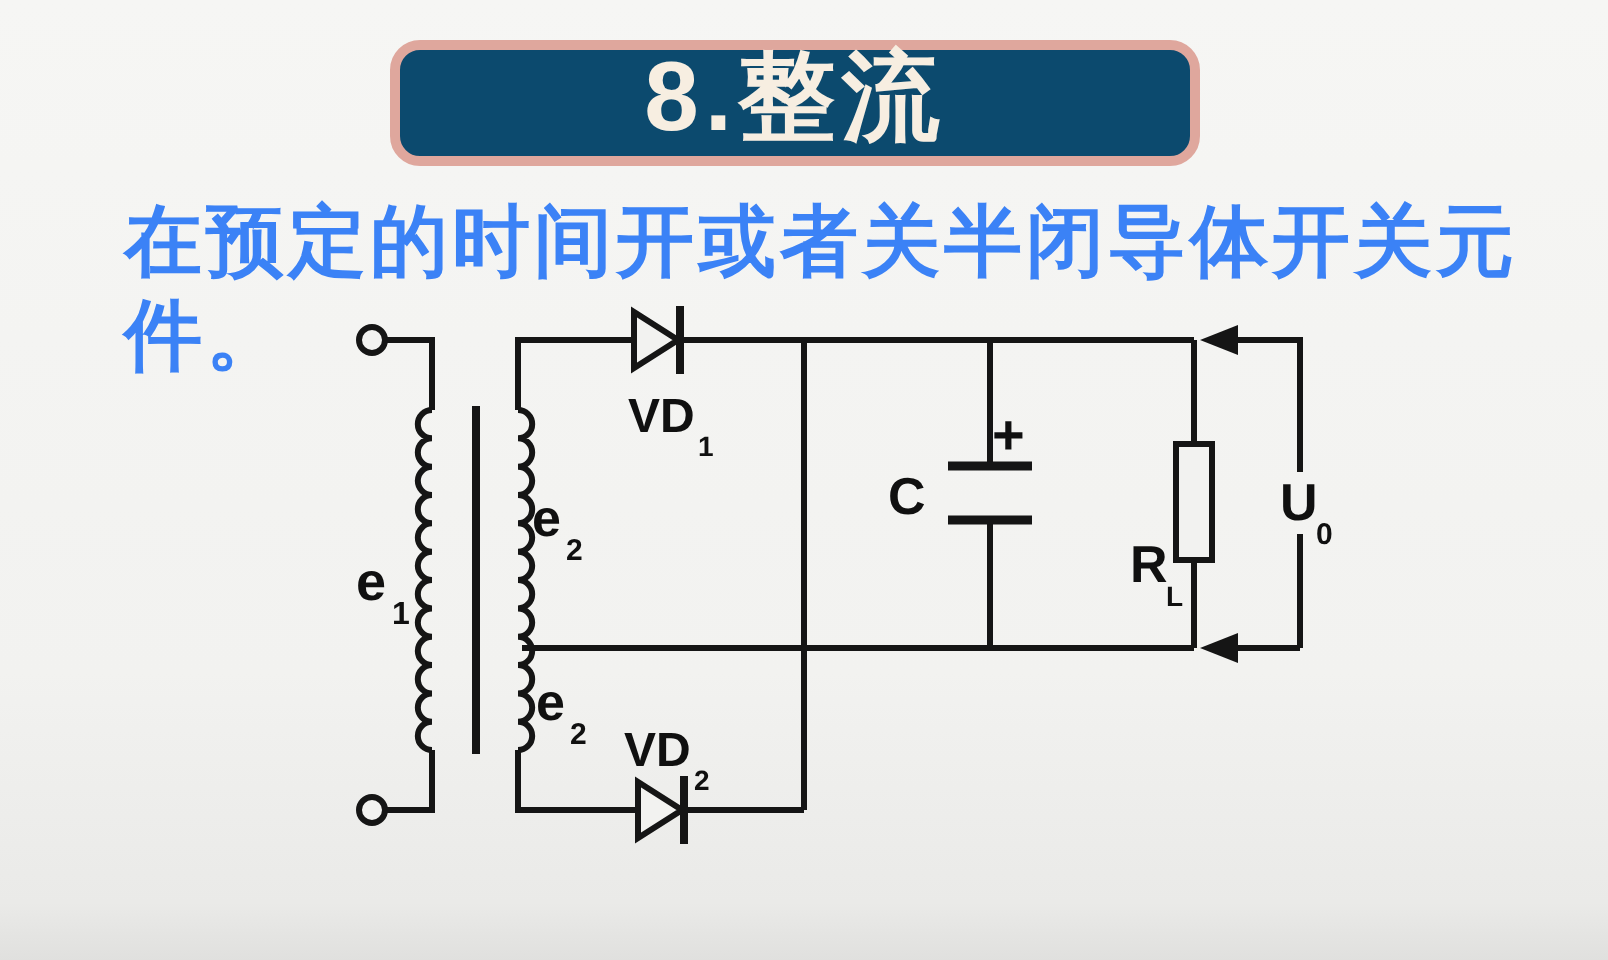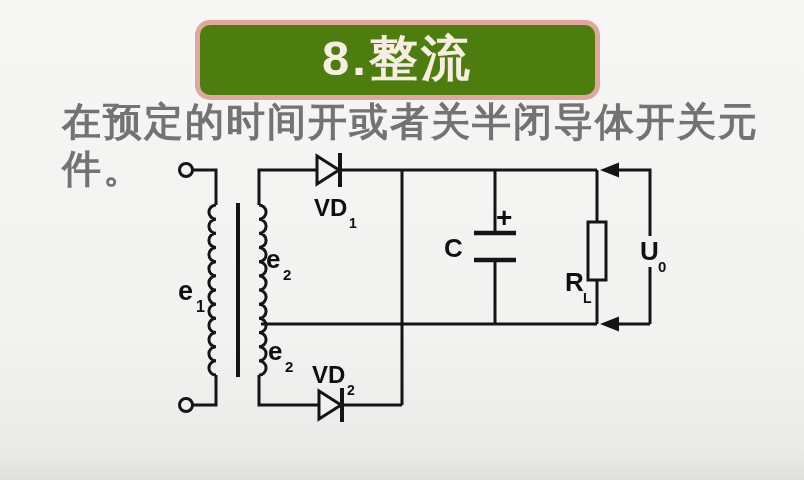--- a/index.html
+++ b/index.html
@@ -2,31 +2,31 @@
 <html><head>
 <meta charset="utf-8">
 <style>
   html,body{margin:0;padding:0;}
   body{
     width:804px;height:480px;position:relative;overflow:hidden;
     background:linear-gradient(180deg,#f6f6f4 0%,#f2f2f0 70%,#eaeae8 94%,#e0e0de 100%);
     font-family:"Liberation Sans",sans-serif;
   }
   .banner{
-    position:absolute;left:195px;top:20px;width:405px;height:80px;
+    position:absolute;left:195px;top:20px;width:405px;height:63px;
     box-sizing:border-box;border:5px solid #dfa79d;border-radius:15px;
-    background:#4d7c0f;display:flex;align-items:center;justify-content:center;
+    background:#0c4a6e;display:flex;align-items:center;justify-content:center;
   }
   .banner-title{
     color:#f7eee1;font-size:49px;font-weight:bold;letter-spacing:3px;
     font-family:"Liberation Sans",sans-serif;line-height:1;padding-bottom:4px;
   }
   .desc{
     position:absolute;left:62px;top:98px;width:706px;
-    color:#737373;font-size:39px;line-height:47px;font-weight:600;
+    color:#3b82f6;font-size:39px;line-height:47px;font-weight:600;
     letter-spacing:2px;font-family:"Liberation Sans",sans-serif;
   }
   svg text{
     font-family:"Liberation Sans",sans-serif;font-weight:bold;fill:#101010;
   }
   .circuit{position:absolute;left:0;top:0;}
 </style>
 </head>
 <body>
 

